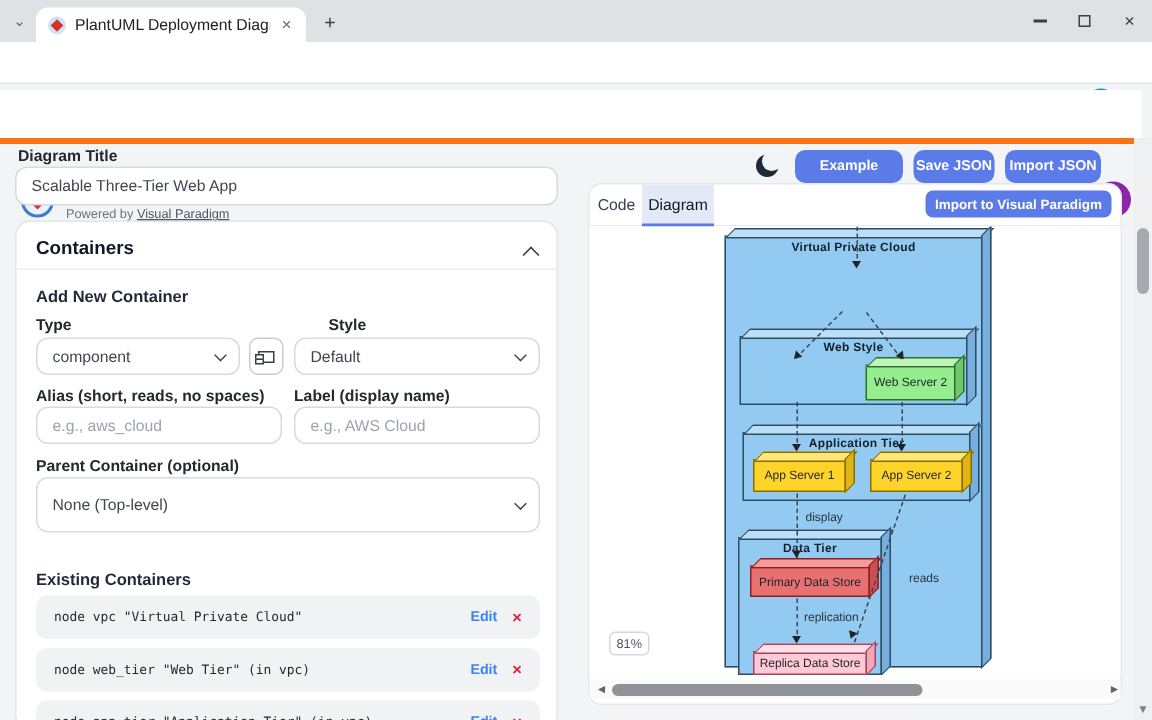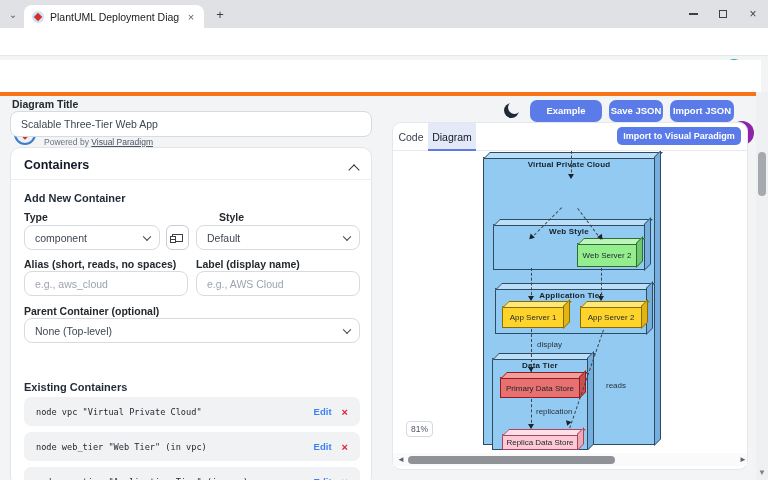--- a/index.html
+++ b/index.html
@@ -200,21 +200,21 @@
   <div class="lbl" style="left:24px; top:258px;">Alias (short, reads, no spaces)</div>
   <div class="lbl" style="left:196px; top:258px;">Label (display name)</div>
   <div class="field" style="left:24px; top:271px; width:164px; height:25px;">
     <span class="placeholder">e.g., aws_cloud</span>
   </div>
   <div class="field" style="left:196px; top:271px; width:164px; height:25px;">
     <span class="placeholder">e.g., AWS Cloud</span>
   </div>
 
   <div class="lbl" style="left:24px; top:305px;">Parent Container (optional)</div>
-  <div class="field" style="left:24px; top:318px; width:336px; height:25px;">
+  <div class="field" style="left:24px; top:318px; width:336px; height:37px;">
     <span>None (Top-level)</span>
     <span class="chev"></span>
   </div>
 
 
   <div class="sec-title" style="left:24px; top:381px;">Existing Containers</div>
 
   <div class="exrow" style="top:397px;">
     <code>node vpc "Virtual Private Cloud"</code>
     <span class="edit-link">Edit</span>

